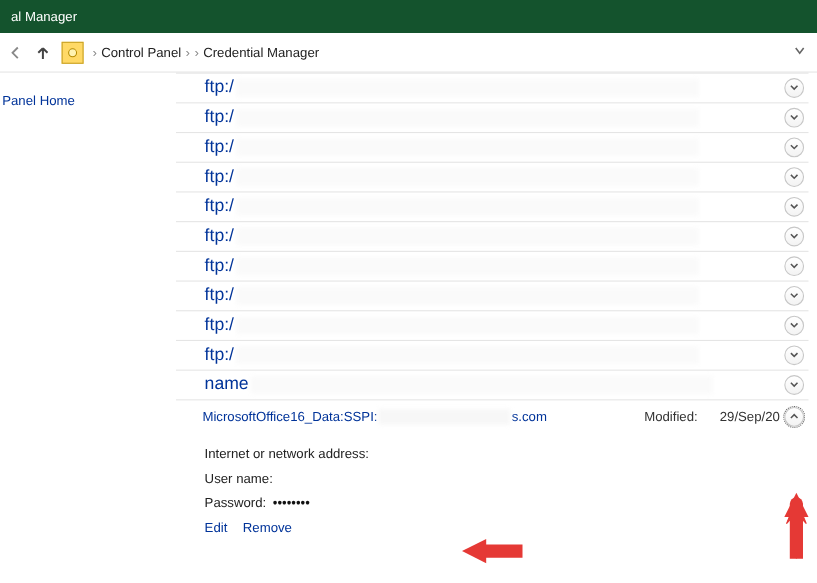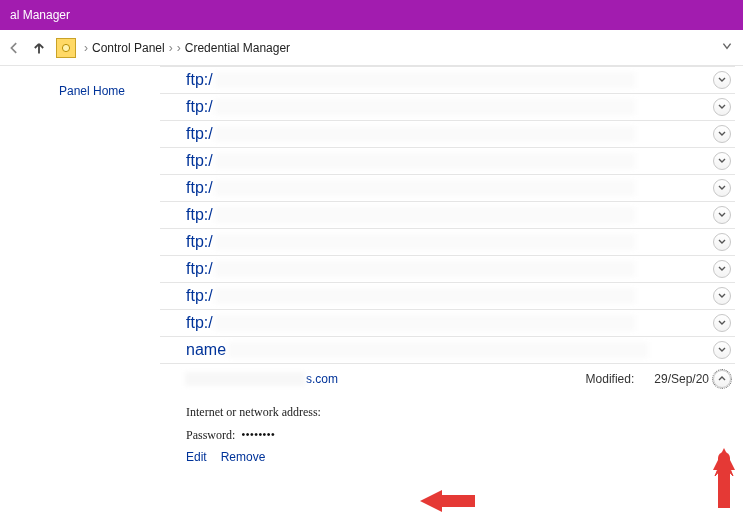--- a/index.html
+++ b/index.html
@@ -5,21 +5,21 @@
     * { margin: 0; padding: 0; box-sizing: border-box; }
     body {
       font-family: 'Segoe UI', Tahoma, sans-serif;
       font-size: 12px;
       background: #fff;
       width: 743px;
       height: 530px;
       overflow: hidden;
     }
     .titlebar {
-      background: #a21caf;
+      background: #14532d;
       color: #fff;
       height: 30px;
       display: flex;
       align-items: center;
       padding: 0 10px;
       font-size: 12px;
     }
     .navbar {
       height: 36px;
       border-bottom: 1px solid #e5e5e5;
@@ -75,23 +75,22 @@
       height: calc(530px - 30px - 36px);
     }
     .sidebar {
       width: 160px;
       padding: 18px 10px 0 0;
       font-size: 12px;
     }
     .sidebar-link {
       color: #003399;
       cursor: pointer;
-      text-align: center;
+      text-align: left;
       padding-left: 2px;
-      margin-left: 32px;
     }
     .main {
       flex: 1;
       padding-right: 8px;
       position: relative;
     }
     .cred-row {
       display: flex;
       align-items: center;
       border-top: 1px solid #e5e5e5;
@@ -145,21 +144,21 @@
     .modified-date { color: #333; margin-left: 20px; margin-right: 4px; }
     .expand-btn.expanded {
       outline: 1px dotted #666;
     }
     .detail-panel {
       padding: 10px 8px 8px 26px;
       font-size: 12px;
       color: #111;
       line-height: 1.55;
     }
-    .detail-field { display: flex; gap: 6px; margin-bottom: 4px; align-items: flex-start; font-family: Liberation Serif, serif; }
+    .detail-field { display: flex; gap: 6px; margin-bottom: 4px; align-items: flex-start; }
     .detail-field .label { color: #222; }
     .detail-mask {
       background: #ececec;
       width: 140px;
       height: 14px;
       filter: blur(2px);
     }
     .action-links { margin-top: 4px; display: flex; gap: 14px; align-items: center; }
     .action-link { color: #003399; cursor: pointer; }
     .red-arrow {
@@ -329,36 +328,40 @@
           <span class="right-spacer"></span>
           <div class="expand-btn">
             <svg viewBox="0 0 10 10">
               <path d="M2 3 L5 6 L8 3" fill="none" stroke="#555" stroke-width="1.4"></path>
             </svg>
           </div>
         </div>
       </div>
 
     <div class="expanded-row">
+      <span class="expanded-name">MicrosoftOffice16_Data:SSPI:</span>
       <span class="expanded-masked"></span>
       <span class="expanded-name">s.com</span>
       <span class="modified-label">Modified:</span>
       <span class="modified-date">29/Sep/20</span>
       <div class="expand-btn expanded">
         <svg viewBox="0 0 10 10">
             <path d="M2 6 L5 3 L8 6" fill="none" stroke="#555" stroke-width="1.4"></path>
           </svg>
       </div>
     </div>
 
     <div class="detail-panel">
       <div class="detail-field">
         <span class="label">Internet or network address:</span>
       </div>
       <div class="detail-field">
+        <span class="label">User name:</span>
+      </div>
+      <div class="detail-field">
         <span class="label">Password:</span>
         <span>••••••••</span>
       </div>
       <div class="action-links">
         <span class="action-link">Edit</span>
         <span class="action-link">Remove</span>
       </div>
     </div>
 
     <svg class="red-arrow right" viewBox="0 0 30 60">

